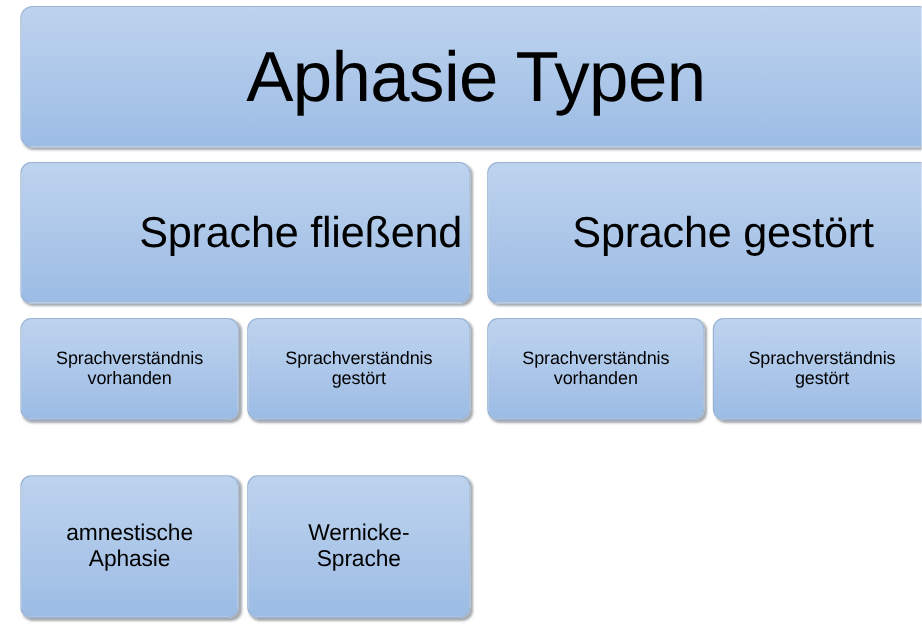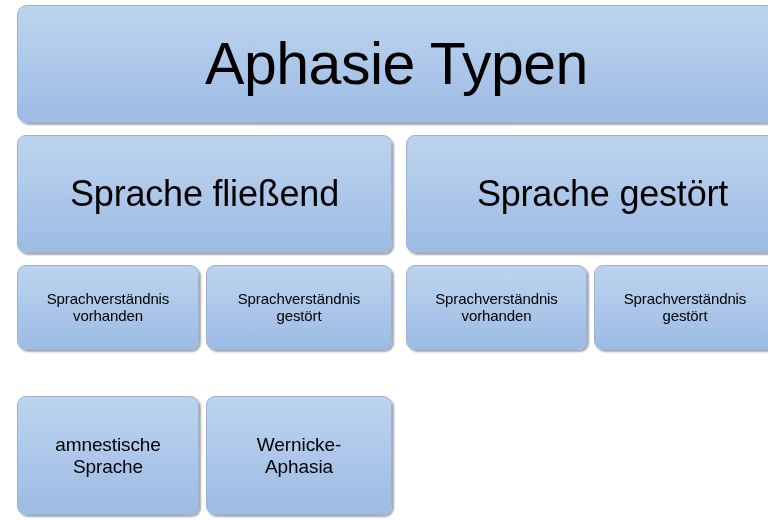--- a/index.html
+++ b/index.html
@@ -68,21 +68,21 @@
   
   .level-branch {
     top: 135px;
     height: 118px;
   }
   .level-branch .label {
     font-size: 36px;
     font-weight: 400;
     letter-spacing: -0.2px;
   }
-  .branch-0 { left: 3px;   width: 375px; }
+  .branch-0 { left: 3px;   width: 375px; text-align: right; }
   .branch-1 { left: 392px; width: 370px; padding-left: 23px; }
 
   
   .level-comp {
     top: 265px;
     height: 85px;
   }
   .level-comp .label {
     font-size: 15px;
     font-weight: 400;
@@ -138,23 +138,23 @@
 vorhanden</span>
   </div>
 
   <div class="node level-comp col-3">
     <span class="label">Sprachverständnis
 gestört</span>
   </div>
 
   <div class="node level-type col-0">
     <span class="label">amnestische
-Sprache</span>
+Aphasie</span>
   </div>
 
   <div class="node level-type col-1">
     <span class="label">Wernicke-
-Aphasia</span>
+Sprache</span>
   </div>
 
 
 
 </div>
 
 </body></html>

